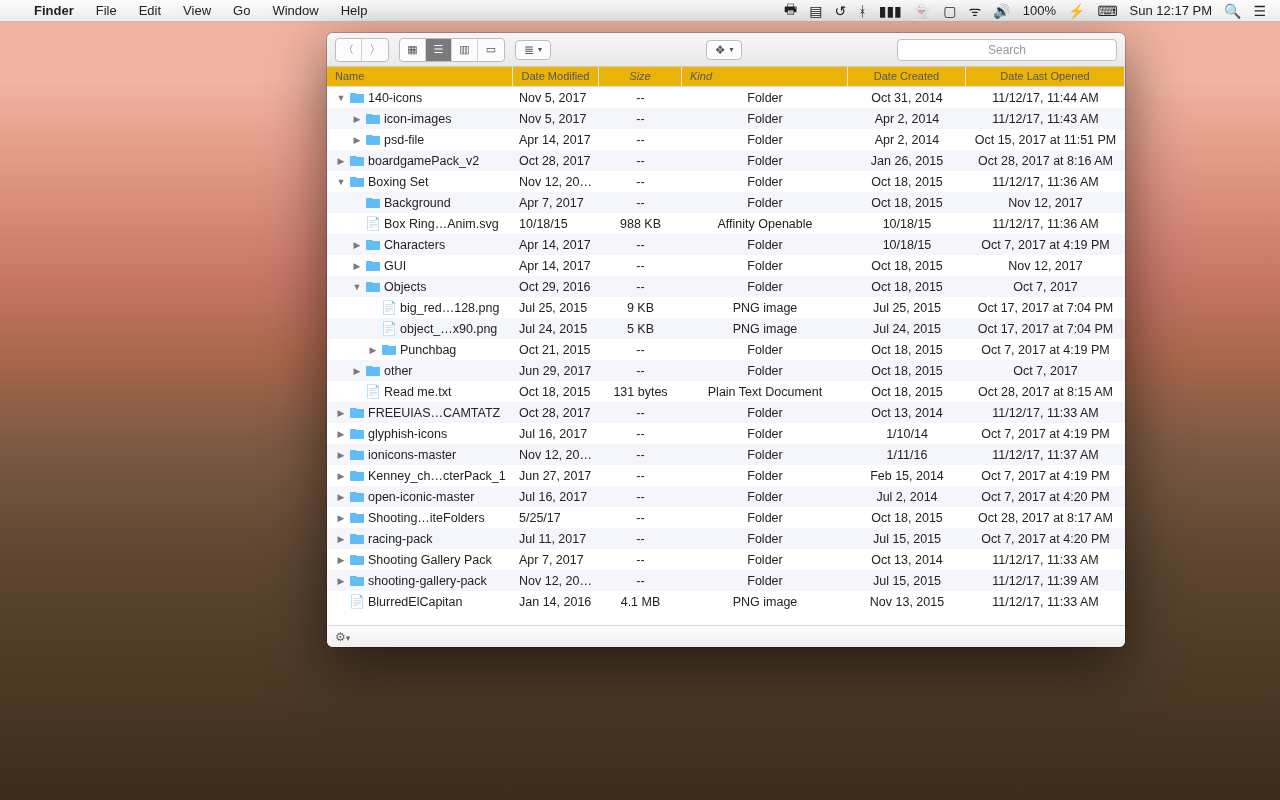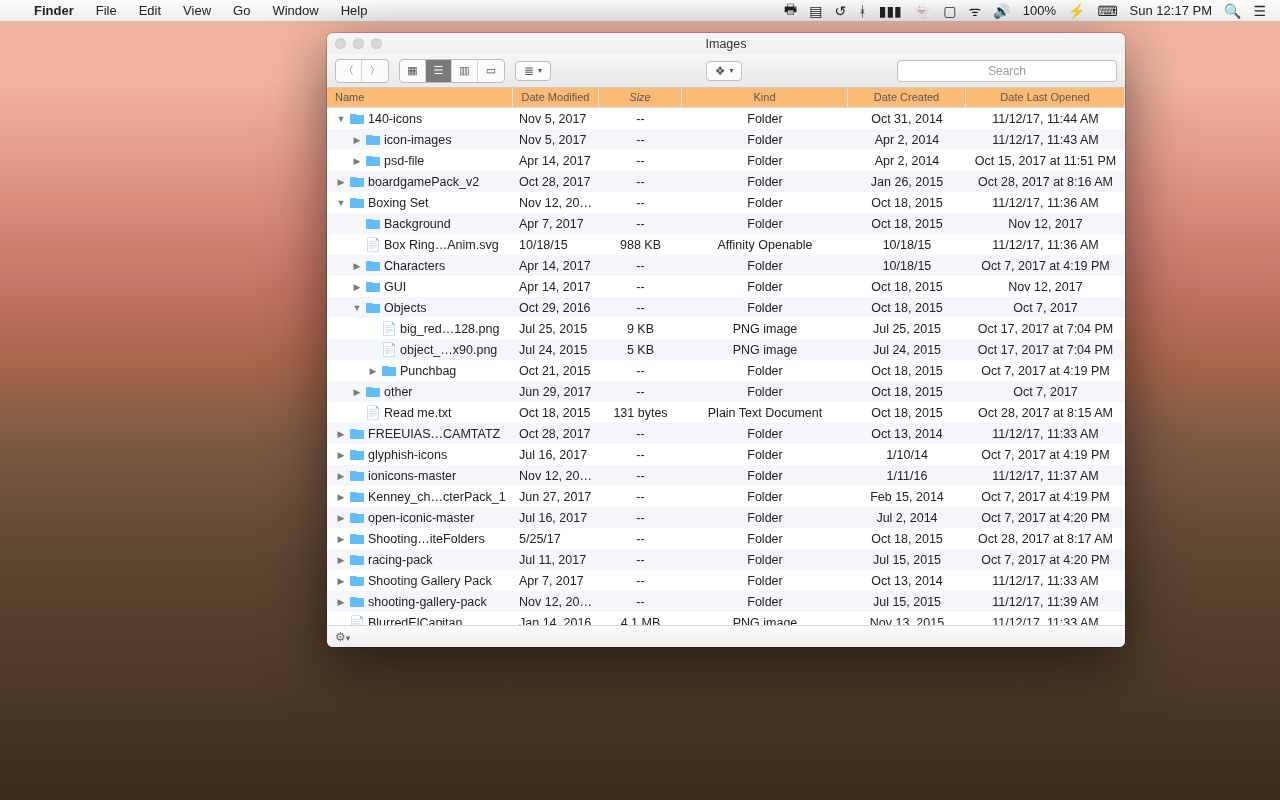--- a/index.html
+++ b/index.html
@@ -43,24 +43,24 @@
 .tb-btn{width:26px;height:22px;display:flex;align-items:center;justify-content:center; border-right:1px solid #d4d4d4; font-size:11px; color:#555;}
 .tb-btn:last-child{border-right:none;}
 .tb-btn.active{background:#7a7a7a;color:#fff;}
 .search{margin-left:auto; width:220px;}
 .search input{width:100%;height:22px;border:1px solid #c0c0c0;border-radius:4px;background:#fff; font-size:12px; text-align:center; color:#3b82f6;}
 .search input::placeholder{color:#9a9a9a;}
 .tb-middle{flex:1; display:flex; justify-content:center;}
 .tb-pill{display:flex;align-items:center;border:1px solid #bcbcbc;border-radius:4px;padding:2px 8px;background:#fcfcfc;color:#555;font-size:12px;gap:4px;}
 .dropdown-caret{font-size:8px;}
 
-.colhead{height:20px;background:#fdba74;border-bottom:1px solid #dcdcdc;display:flex;align-items:center;font-size:11px;color:#555;}
+.colhead{height:20px;background:#eab308;border-bottom:1px solid #dcdcdc;display:flex;align-items:center;font-size:11px;color:#555;}
 .colhead div{border-right:1px solid #e8e8e8;padding:0 8px; line-height:19px; white-space:nowrap; overflow:hidden;}
 .col-name{flex:0 0 186px;} .col-mod{flex:0 0 86px; text-align:center;} .col-size{flex:0 0 83px; text-align:center;font-style:italic;}
-.col-kind{flex:0 0 166px; text-align:center;} .col-created{flex:0 0 118px; text-align:center;}
+.col-kind{flex:0 0 166px; font-style:italic;} .col-created{flex:0 0 118px; text-align:center;}
 .col-opened{flex:1; text-align:center;}
 
 .filelist{flex:1;overflow:hidden;font-size:12.5px;color:#222;}
 .row{display:flex;align-items:center;height:21px;}
 .row:nth-child(even){background:#f4f6fb;}
 .row .c{padding:0 6px;white-space:nowrap;overflow:hidden;text-overflow:ellipsis;}
 .row .c-name{flex:0 0 186px; display:flex; align-items:center; gap:3px;}
 .row .c-mod{flex:0 0 86px; text-align:left;}
 .row .c-size{flex:0 0 83px; text-align:center;}
 .row .c-kind{flex:0 0 166px; text-align:center;}
@@ -105,28 +105,20 @@
     <span class="ico">⚡</span>
     <span class="ico">⌨</span>
     <span>Sun 12:17 PM</span>
     <span class="ico">🔍</span>
     <span class="ico">☰</span>
   </div>
 </div>
 
 <div class="window">
 
-  <div class="titlebar">
-    <div class="traffic">
-      <span></span>
-      <span></span>
-      <span></span>
-    </div>
-    <span>Images</span>
-  </div>
 
   <div class="toolbar">
     <div class="tb-group">
       <div class="tb-btn">〈</div>
       <div class="tb-btn">〉</div>
     </div>
     <div class="tb-group">
       <div class="tb-btn">▦</div>
       <div class="tb-btn active">☰</div>
       <div class="tb-btn">▥</div>

